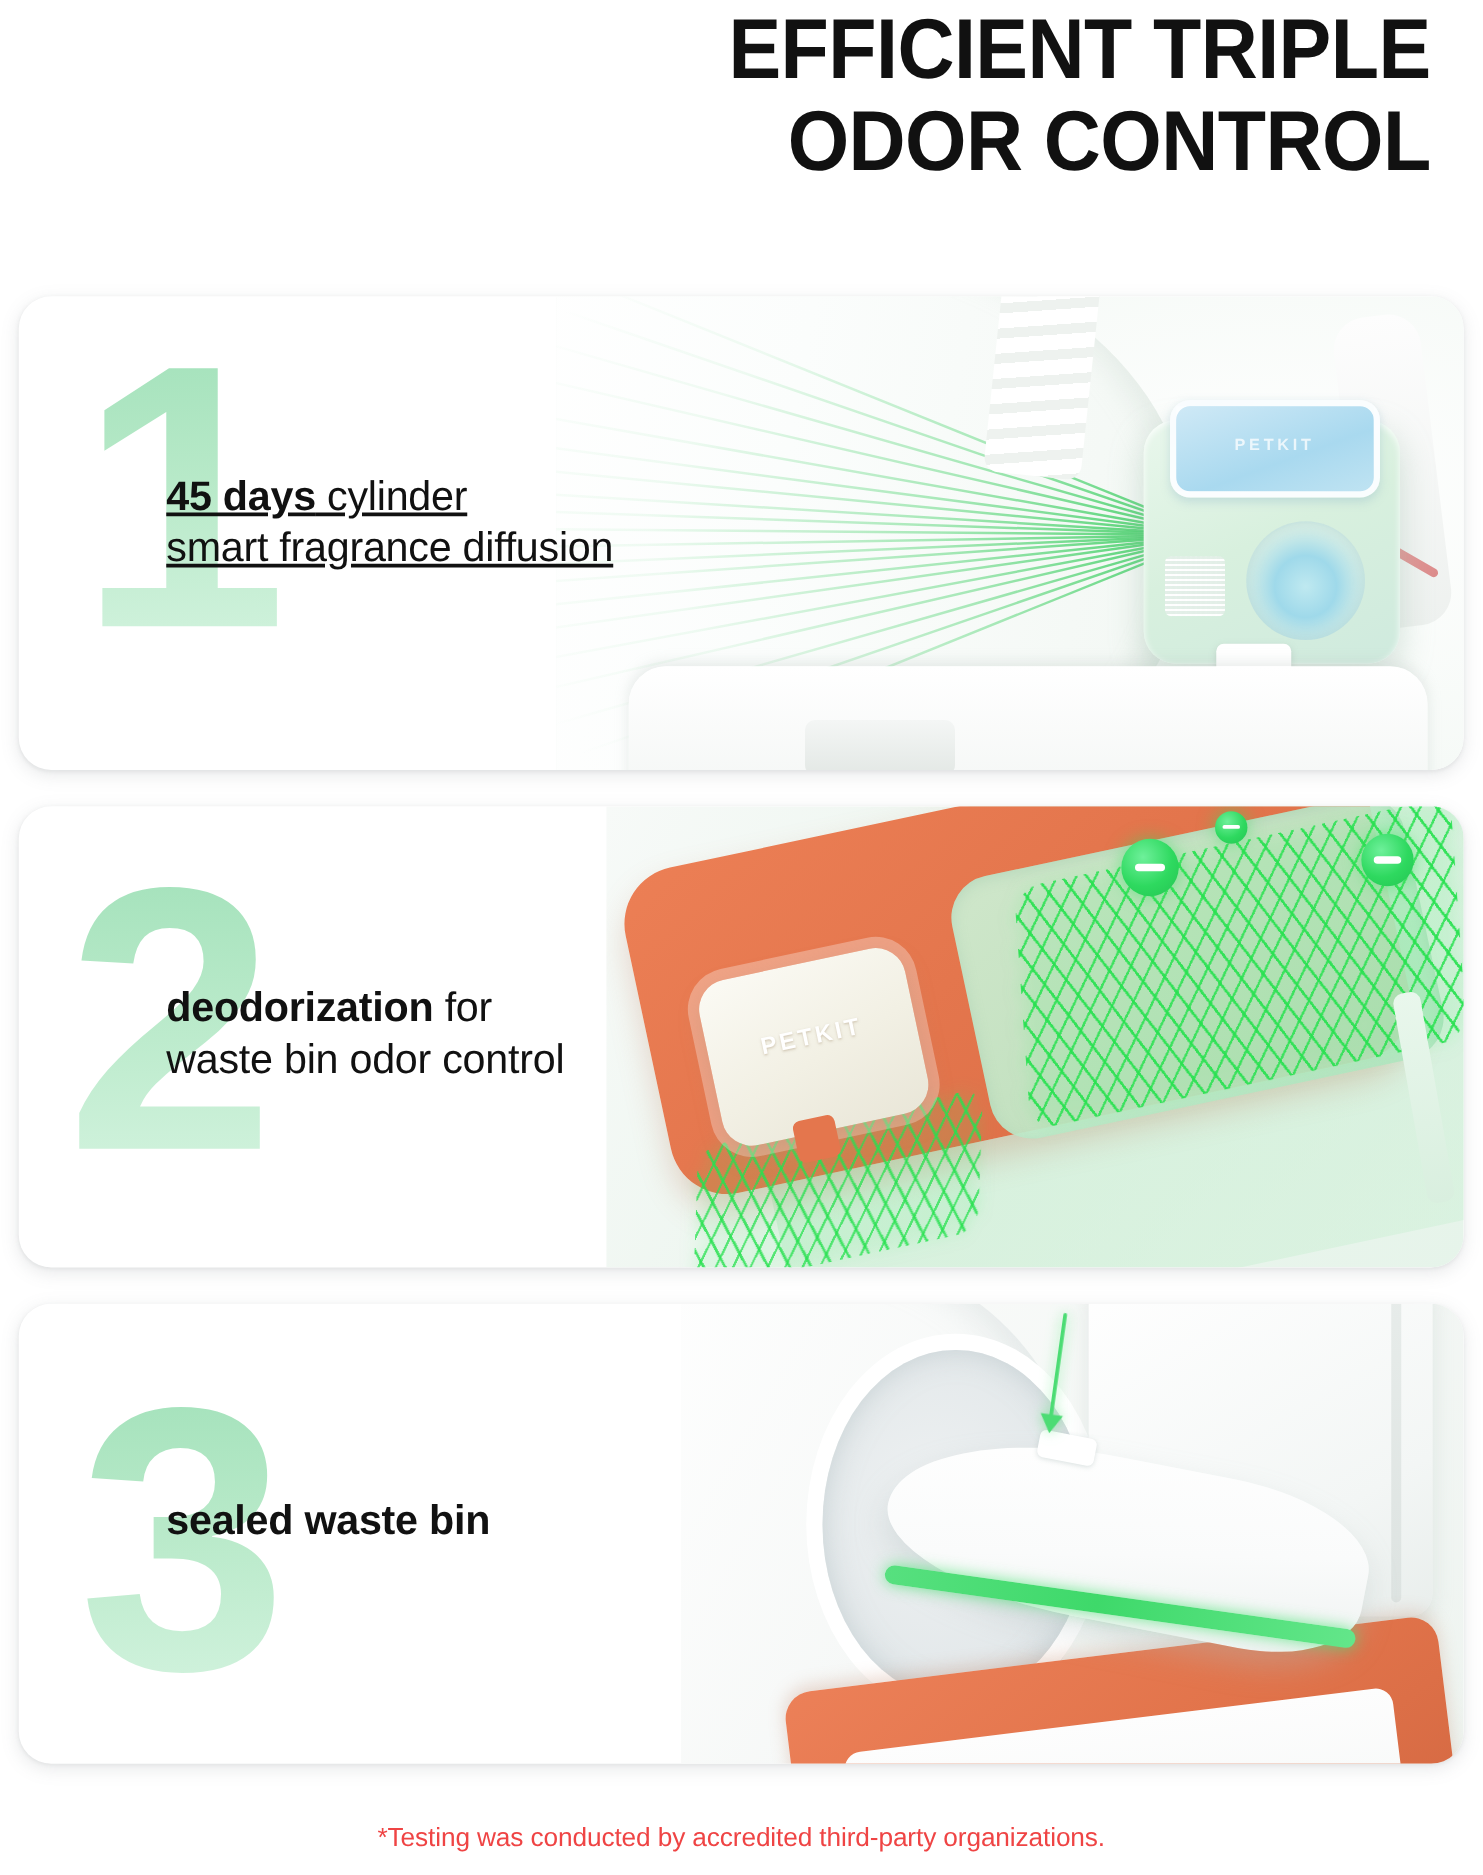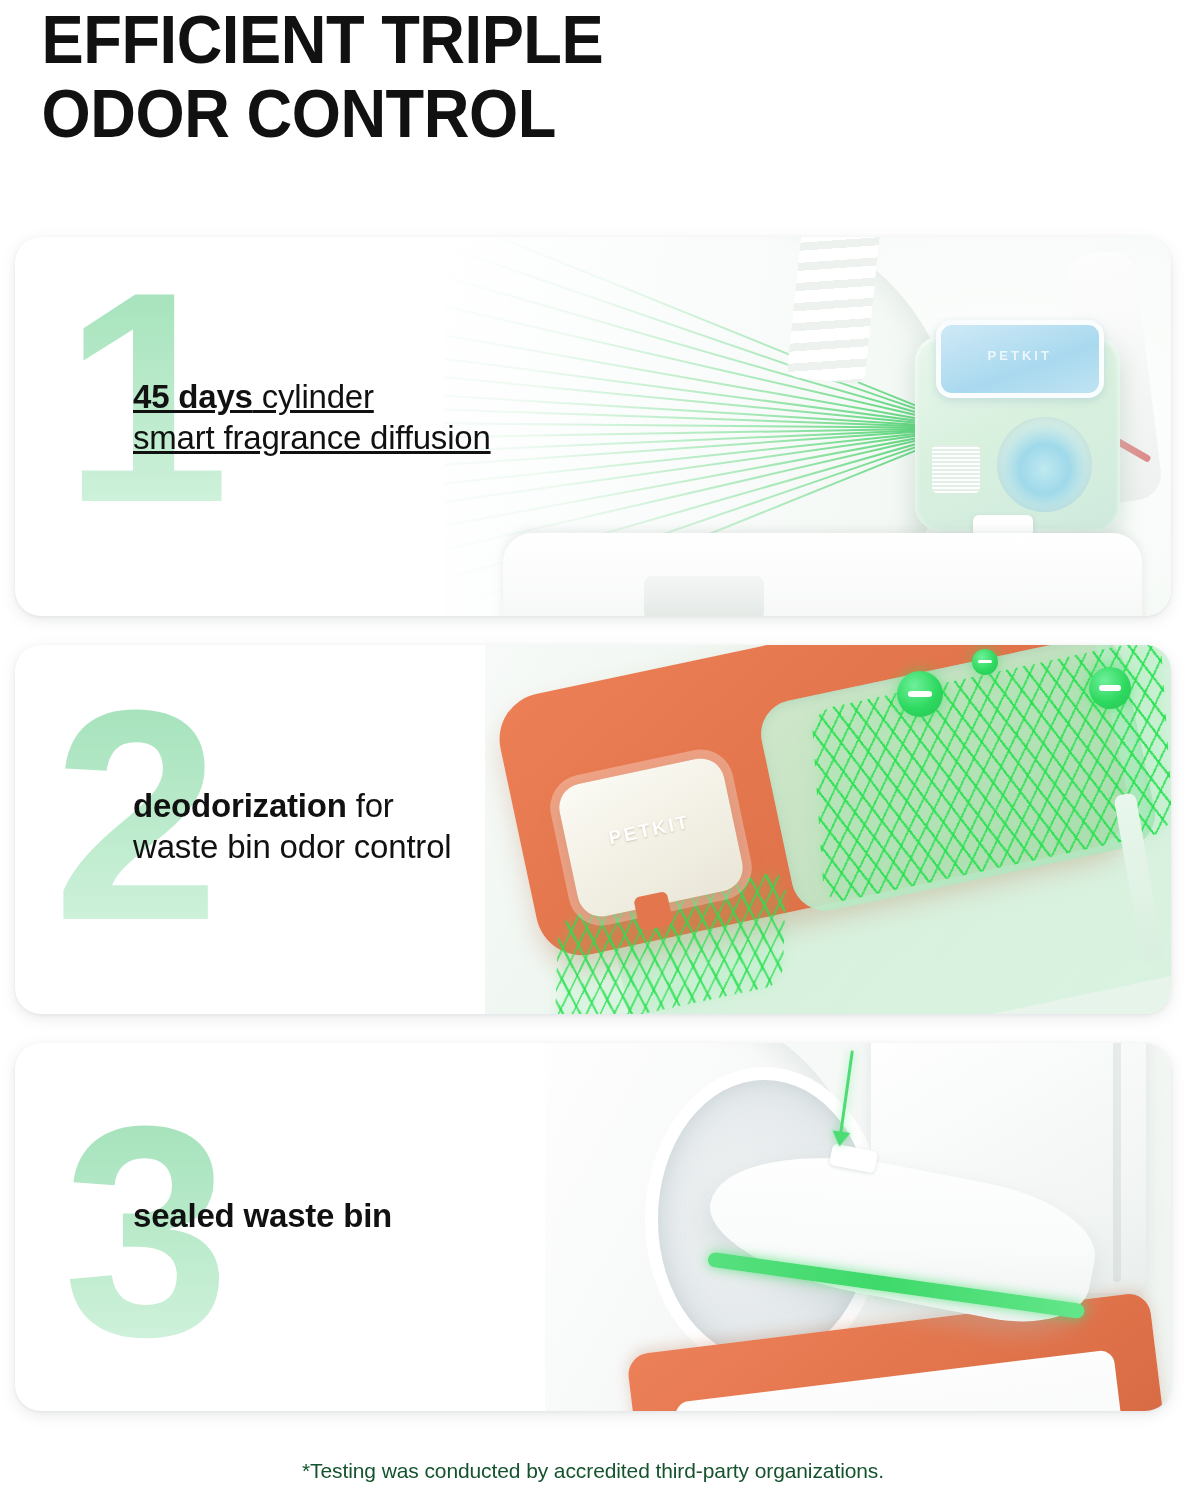--- a/index.html
+++ b/index.html
@@ -9,21 +9,21 @@
     background:#ffffff;
     font-family:"Liberation Sans", sans-serif;
     overflow:hidden;
   }
 
   .page { position:relative; width:1186px; height:1500px; background:#fff; }
 
   
   .headline {
     position:absolute; top:0; left:0; width:1186px;
-    text-align:left;
+    text-align:right;
     padding-top:2px;
   }
   .headline-line {
     display:block;
     font-family:"Liberation Sans Narrow","Liberation Sans", sans-serif;
     font-weight:bold;
     font-size:68px;
     line-height:74px;
     letter-spacing:-0.5px;
     color:#111111;
@@ -335,21 +335,21 @@
     border-left:9px solid transparent;
     border-right:9px solid transparent;
     border-top:15px solid #4cdc74;
   }
 
   
   .footnote {
     position:absolute; left:0; right:0; top:1459px;
     text-align:center;
     font-size:21px;
-    color:#14532d;
+    color:#ef4444;
     letter-spacing:-0.1px;
     font-family:"Liberation Sans Narrow","Liberation Sans", sans-serif;
   }
 </style>
 </head>
 <body>
 
 <div class="page">
 
   <div class="headline">

